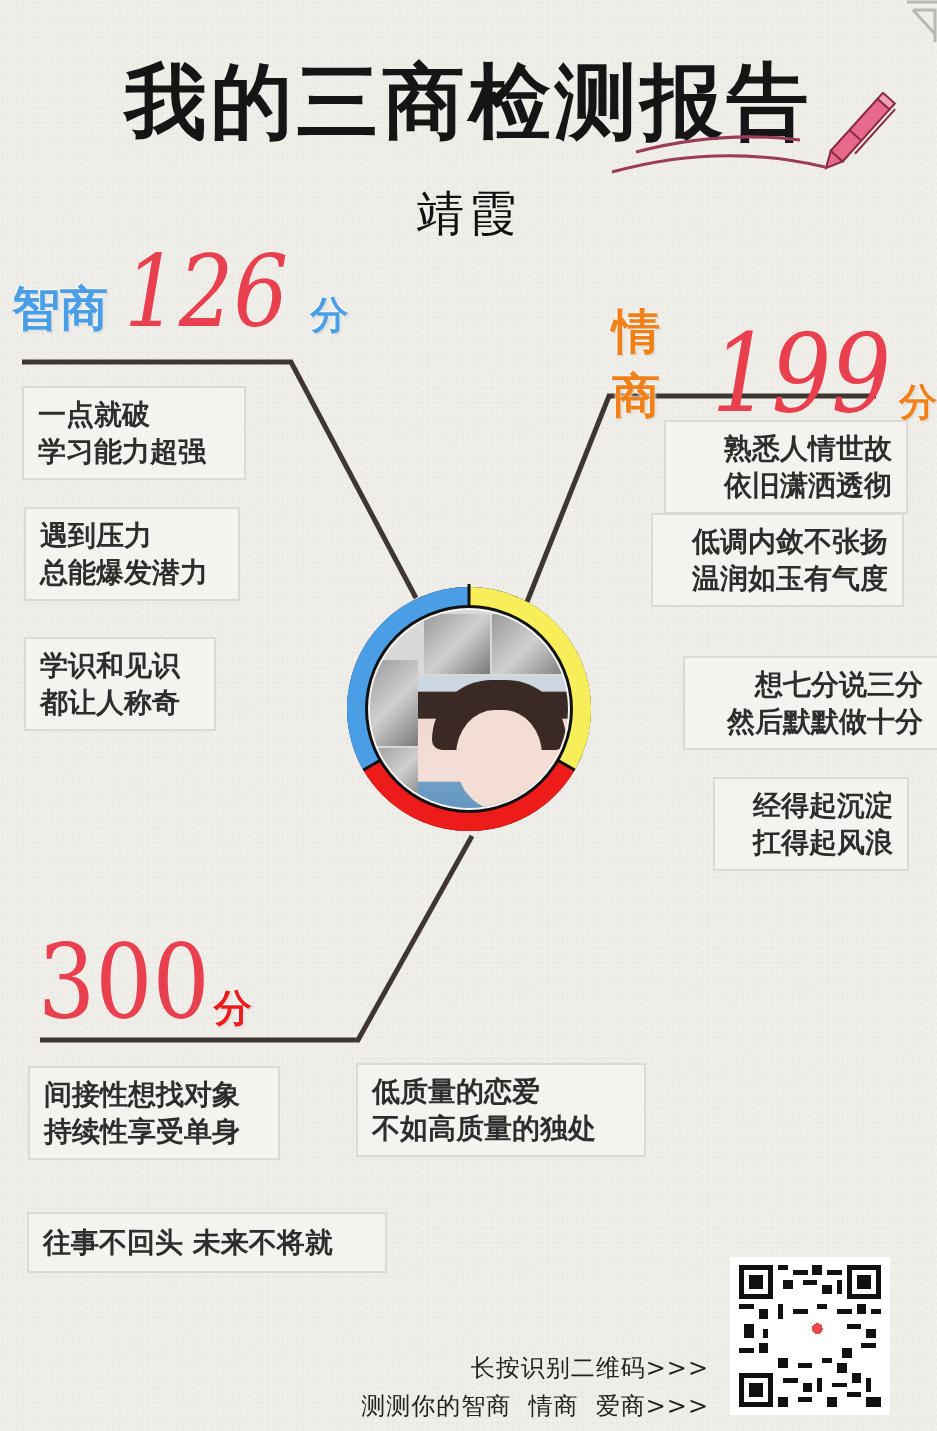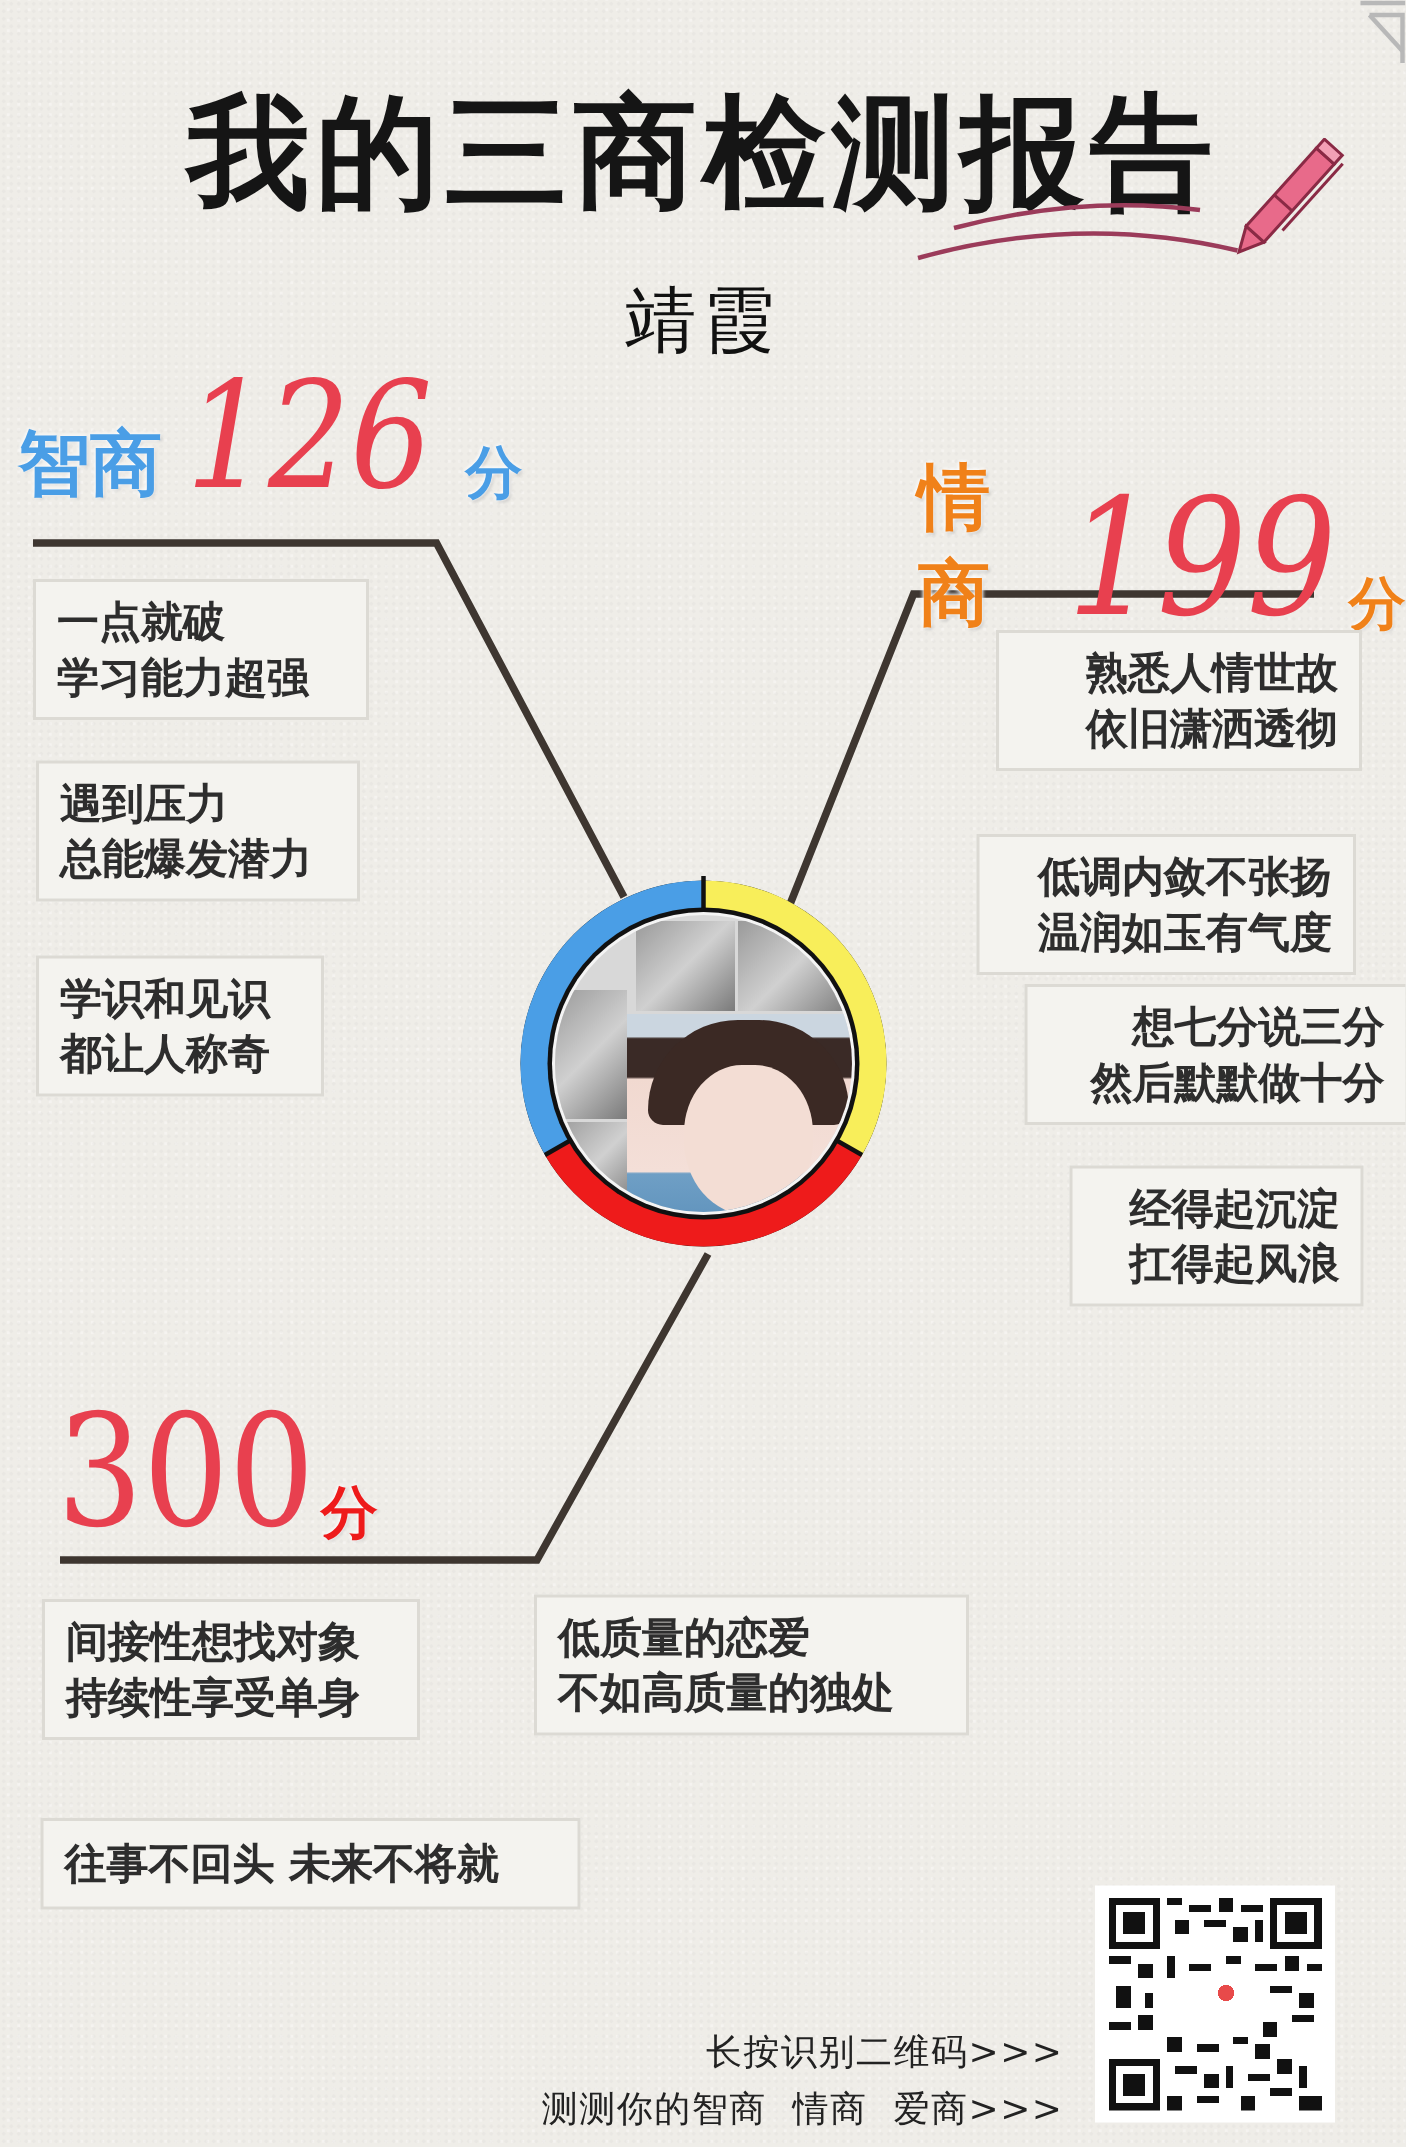--- a/index.html
+++ b/index.html
@@ -145,21 +145,21 @@
 
 <div class="abs trait" style="left:22px;top:386px;width:224px;">一点就破
 学习能力超强</div>
 <div class="abs trait" style="left:24px;top:507px;width:216px;">遇到压力
 总能爆发潜力</div>
 <div class="abs trait" style="left:24px;top:637px;width:192px;">学识和见识
 都让人称奇</div>
 
 <div class="abs trait right" style="left:664px;top:420px;width:244px;">熟悉人情世故
 依旧潇洒透彻</div>
-<div class="abs trait right" style="left:651px;top:556px;width:253px;">低调内敛不张扬
+<div class="abs trait right" style="left:651px;top:513px;width:253px;">低调内敛不张扬
 温润如玉有气度</div>
 <div class="abs trait right" style="left:655px;top:656px;width:256px;margin-left:28px;">想七分说三分
 然后默默做十分</div>
 <div class="abs trait right" style="left:713px;top:777px;width:196px;">经得起沉淀
 扛得起风浪</div>
 
 <div class="abs trait" style="left:28px;top:1066px;width:252px;">间接性想找对象
 持续性享受单身</div>
 <div class="abs trait" style="left:356px;top:1063px;width:290px;">低质量的恋爱
 不如高质量的独处</div>

